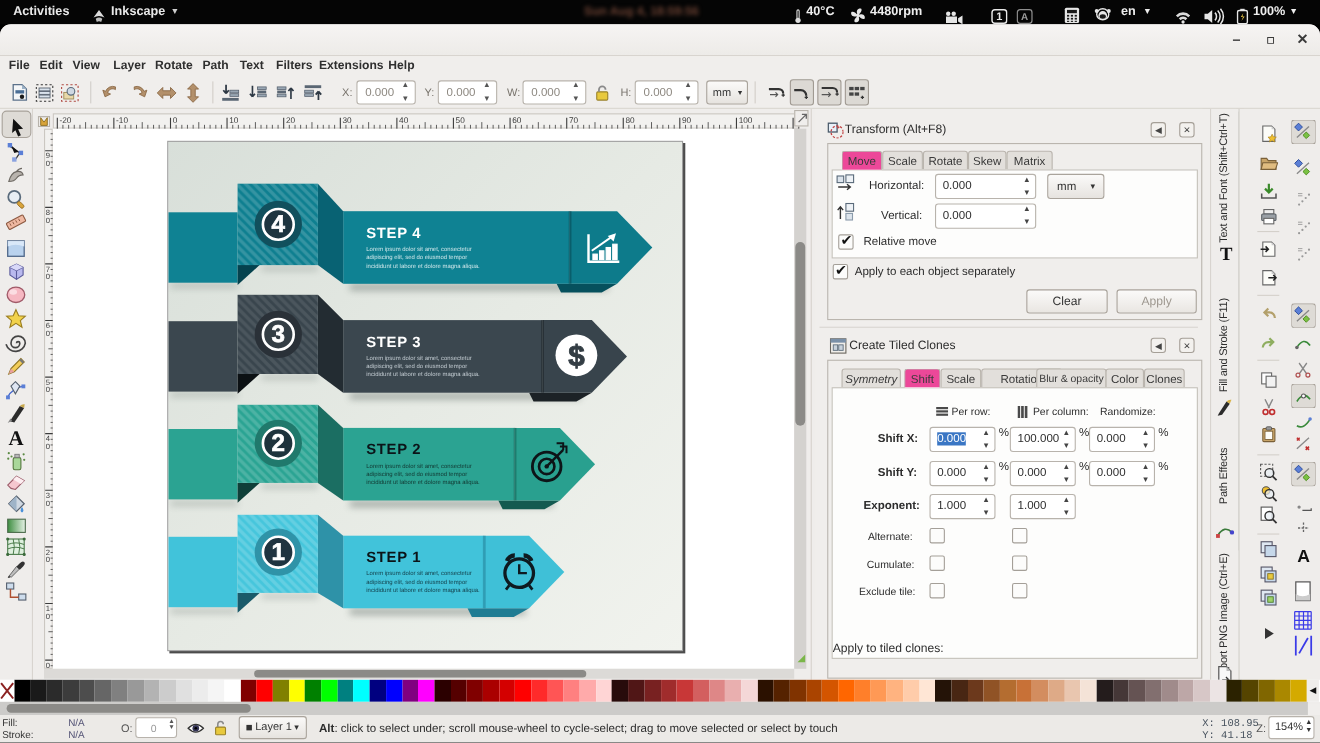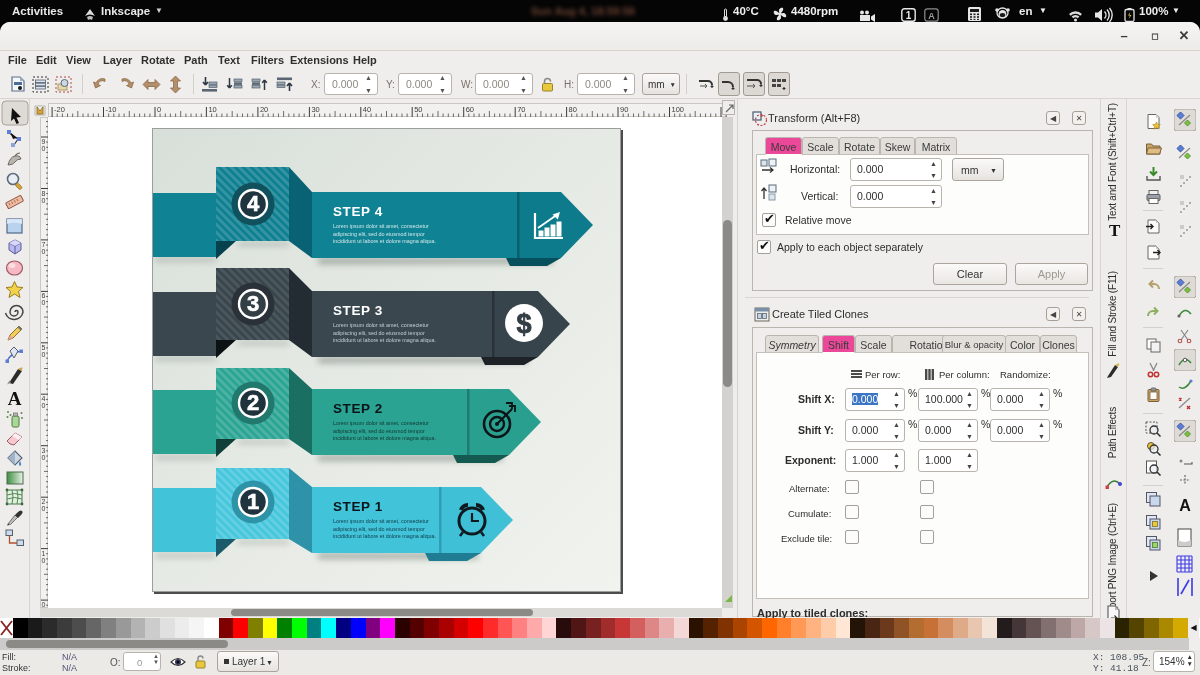--- a/index.html
+++ b/index.html
@@ -967,21 +967,21 @@
       </div>
     <span class="dklabel" style="left:48px; top:384px; font-size:9.5px;">Alternate:</span>
     <div class="cb" style="left:104px; top:381px;"></div>
     <div class="cb" style="left:179px; top:381px;"></div>
     <span class="dklabel" style="left:47px; top:409px; font-size:9.5px;">Cumulate:</span>
     <div class="cb" style="left:104px; top:406px;"></div>
     <div class="cb" style="left:179px; top:406px;"></div>
     <span class="dklabel" style="left:40px; top:434px; font-size:9.5px;">Exclude tile:</span>
     <div class="cb" style="left:104px; top:431px;"></div>
     <div class="cb" style="left:179px; top:431px;"></div>
-    <span class="dklabel" style="left:16px; top:508px; font-size:11px;font-weight:bold;">Apply to tiled clones:</span>
+    <span class="dklabel" style="left:16px; top:485px; font-size:11px;">Apply to tiled clones:</span>
   </div>
   <div class="abs" style="left:1124px; top:77px; width:7px; height:541px; background:#c9c7c4;">
       <div style="position:absolute; left:1px; top:2px; width:5px; height:400px; background:#8f8e8a; border-radius:3px;"></div>
     </div>
   <div id="tabstrip">
       <span class="vlabel" style="left:6px; top:4px;">Text and Font (Shift+Ctrl+T)</span>
       <svg width="17" height="18" style="position:absolute;left:4px;top:123px;">
         <text x="4" y="14" font-family="Liberation Serif" font-size="17" font-weight="bold" fill="#111">T</text>
       </svg>
       <span class="vlabel" style="left:6px; top:172px;">Fill and Stroke (F11)</span>
@@ -1319,20 +1319,21 @@
       </svg>
     <svg class="abs" style="left:194px; top:4px;" width="13" height="16" viewBox="0 0 13 16">
         <rect x="2" y="7" width="9" height="7" rx="1" fill="#e8c93e" stroke="#9a832a" stroke-width="1"></rect>
         <path d="M4 7 v-2.5 a2.5 2.5 0 0 1 5 0" fill="none" stroke="#8a8a8a" stroke-width="1.4"></path>
       </svg>
     <div class="abs" style="left:217px; top:1px; width:62px; height:21px; background:linear-gradient(#fbfaf9,#e6e3df); border:1px solid #aaa49c; border-radius:3px;">
       <span style="position:absolute; left:6px; top:7px; width:5px; height:5px; background:#333;"></span>
       <span style="position:absolute; left:14px; top:4px; font-size:10px; color:#333;">Layer 1</span>
       <span style="position:absolute; right:5px; top:7px; font-size:7px; color:#333;">▼</span>
     </div>
+    <span class="abs" style="left:290px; top:6px; font-size:10.5px; color:#2d2d2d;"><b>Alt</b>: click to select under; scroll mouse-wheel to cycle-select; drag to move selected or select by touch</span>
     <span class="abs" style="left:1093px; top:2px; font-size:9.5px; color:#47525e; font-family:'Liberation Mono',monospace;">X: 108.95</span>
     <span class="abs" style="left:1093px; top:13px; font-size:9.5px; color:#47525e; font-family:'Liberation Mono',monospace;">Y:  41.18</span>
     <span class="abs" style="left:1142px; top:7px; font-size:10px; color:#555;">Z:</span>
     <div class="abs" style="left:1153px; top:1px; width:42px; height:21px; background:#fff; border:1px solid #b8b3ac; border-radius:3px;">
         <span style="position:absolute; left:5px; top:4px; font-size:10px; color:#333;text-align:center;">154%</span>
         <span style="position:absolute; right:1px; top:1px; font-size:6.5px; color:#333;">▲<br>▼</span>
       </div>
   </div>
 </div>
 

